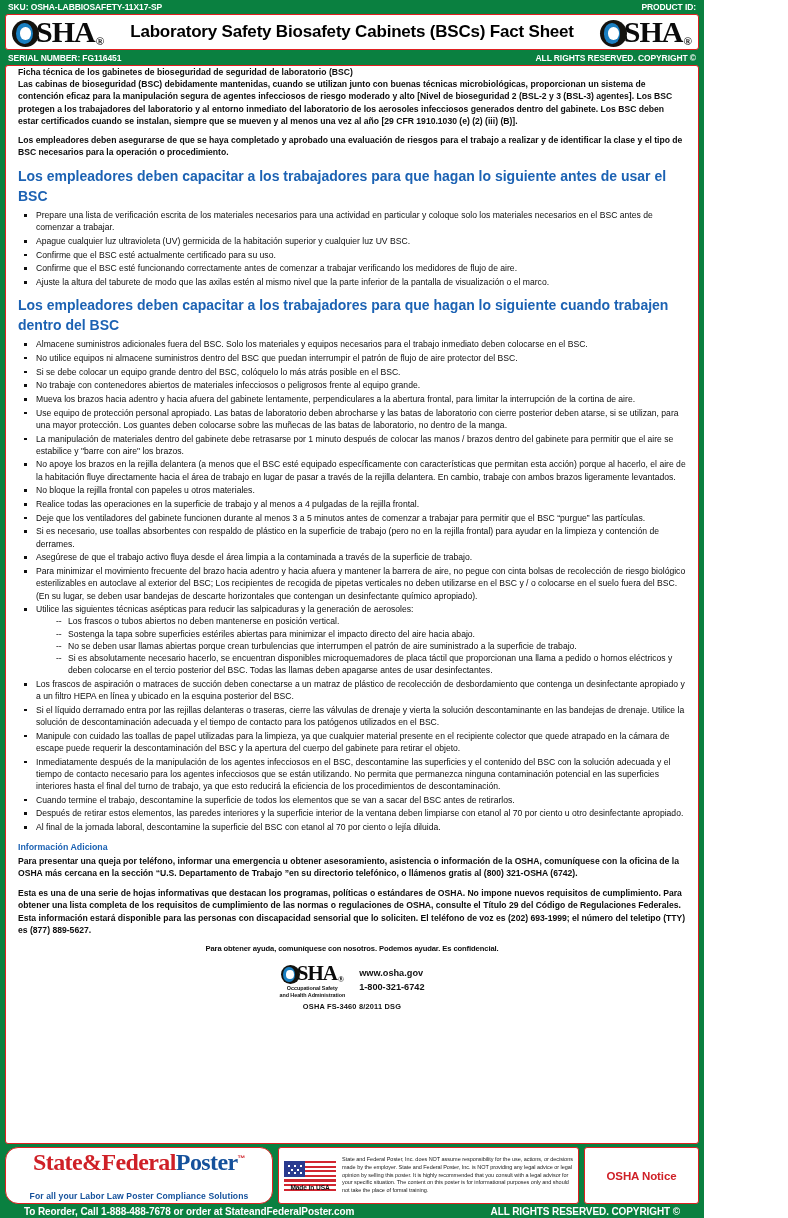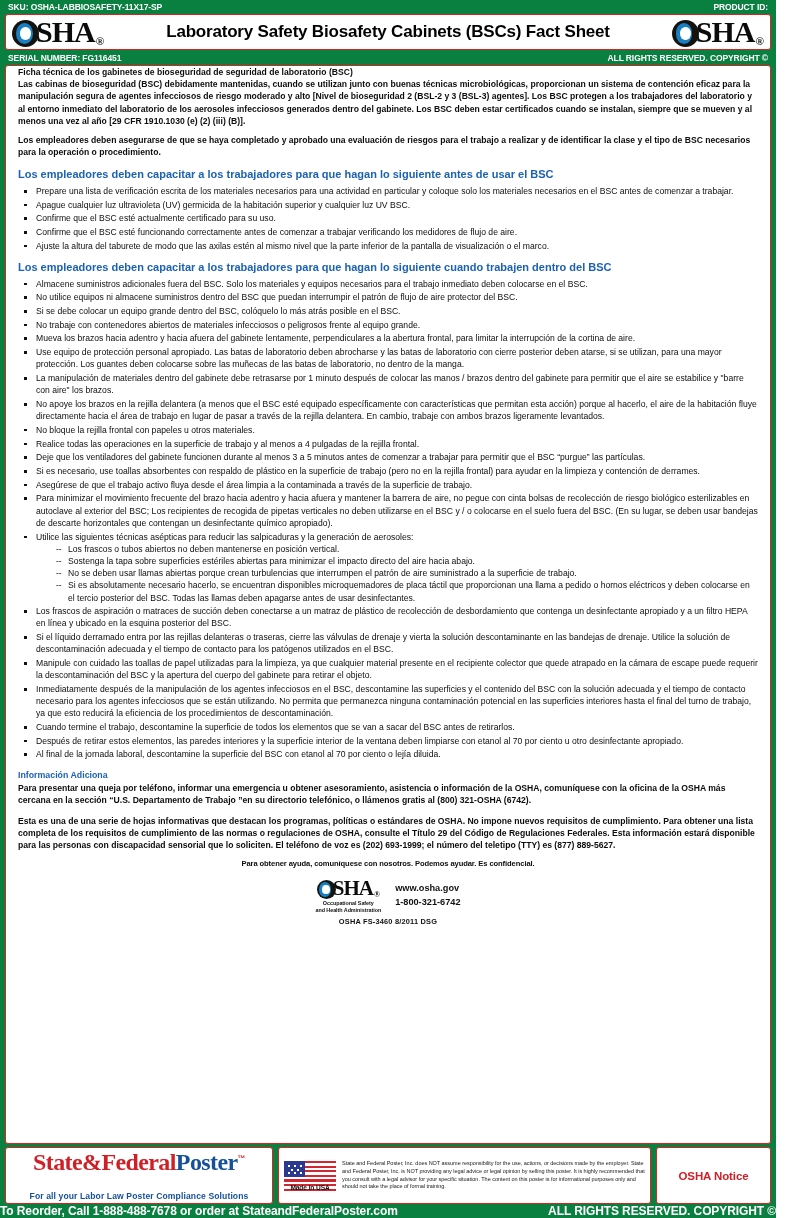--- a/index.html
+++ b/index.html
@@ -7,21 +7,21 @@
     margin: 0; padding: 0;
     background: #ffffff;
   }
   body {
     width: 788px; height: 1218px;
     font-family: "Liberation Sans", sans-serif;
     overflow: hidden;
   }
 
   .poster {
-    width: 776px; height: 1218px;
+    width: 704px; height: 1218px;
     background: #0a8040;
     position: relative;
     display: flex;
     flex-direction: column;
   }
 
   
   .sku-strip {
     height: 14px;
     flex: 0 0 14px;
@@ -130,21 +130,21 @@
     color: #0d0d0d;
   }
   .lead-title { font-weight: bold; }
   .lead-para { margin: 0 0 7px 0; font-weight: bold; }
   .lead-para2 { margin: 0 0 9px 0; font-weight: bold; }
 
   .blue-head {
     color: #1c62b3;
     font-weight: bold;
     margin: 0 0 2px 0;
-    font-size: 11px;
+    font-size: 14px;
   }
 
   ul.bullets {
     list-style: none;
     margin: 0 0 8px 0;
     padding: 0;
   }
   ul.bullets > li {
     position: relative;
     padding-left: 18px;
@@ -228,21 +228,21 @@
     flex: 0 0 50px;
     display: flex;
     align-items: stretch;
     gap: 5px;
     padding: 3px 5px 0 5px;
   }
   .brand-box {
     flex: 0 0 268px;
     background: #ffffff;
     border: 1.4px solid #e02020;
-    border-radius: 3px;
+    border-radius: 13px;
     display: flex;
     flex-direction: column;
     align-items: center;
     justify-content: center;
     padding: 2px 4px;
     overflow: hidden;
   }
   .brand-title {
     font-family: "Liberation Serif", serif;
     font-size: 24px;
@@ -347,23 +347,23 @@
     font-size: 11.5px;
     font-weight: bold;
     letter-spacing: -0.1px;
   }
 
   .bottom-strip {
     flex: 0 0 14px;
     display: flex;
     align-items: center;
     justify-content: space-between;
-    padding: 0 0;
+    padding: 0 24px;
     color: #ffffff;
-    font-size: 12px;
+    font-size: 10px;
     font-weight: bold;
     letter-spacing: -0.1px;
   }
 </style>
 </head>
 <body>
 
 <div class="poster">
 
   <div class="sku-strip">

